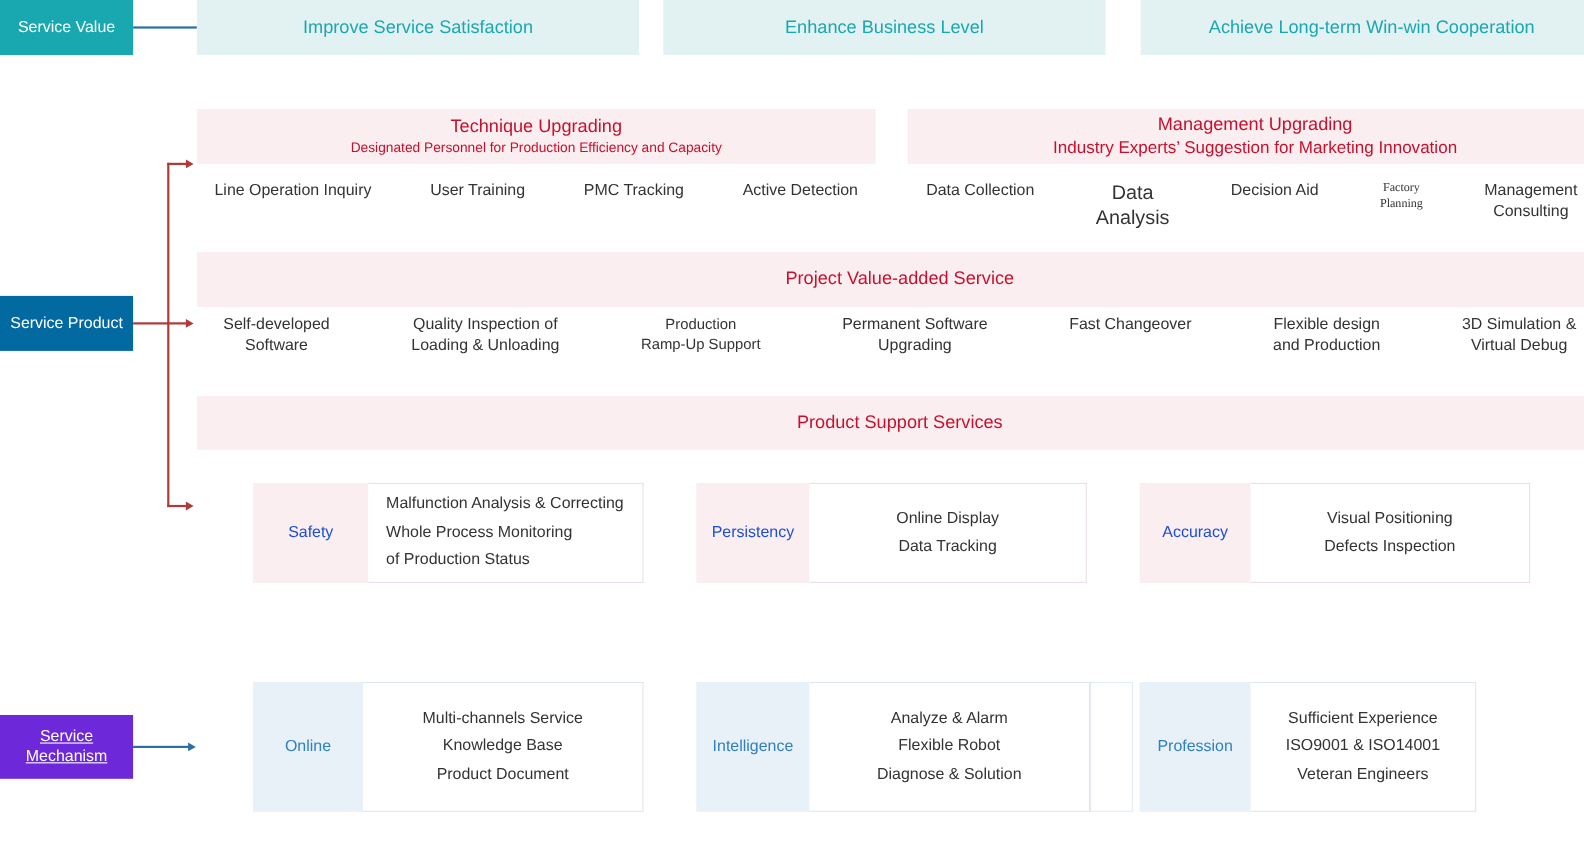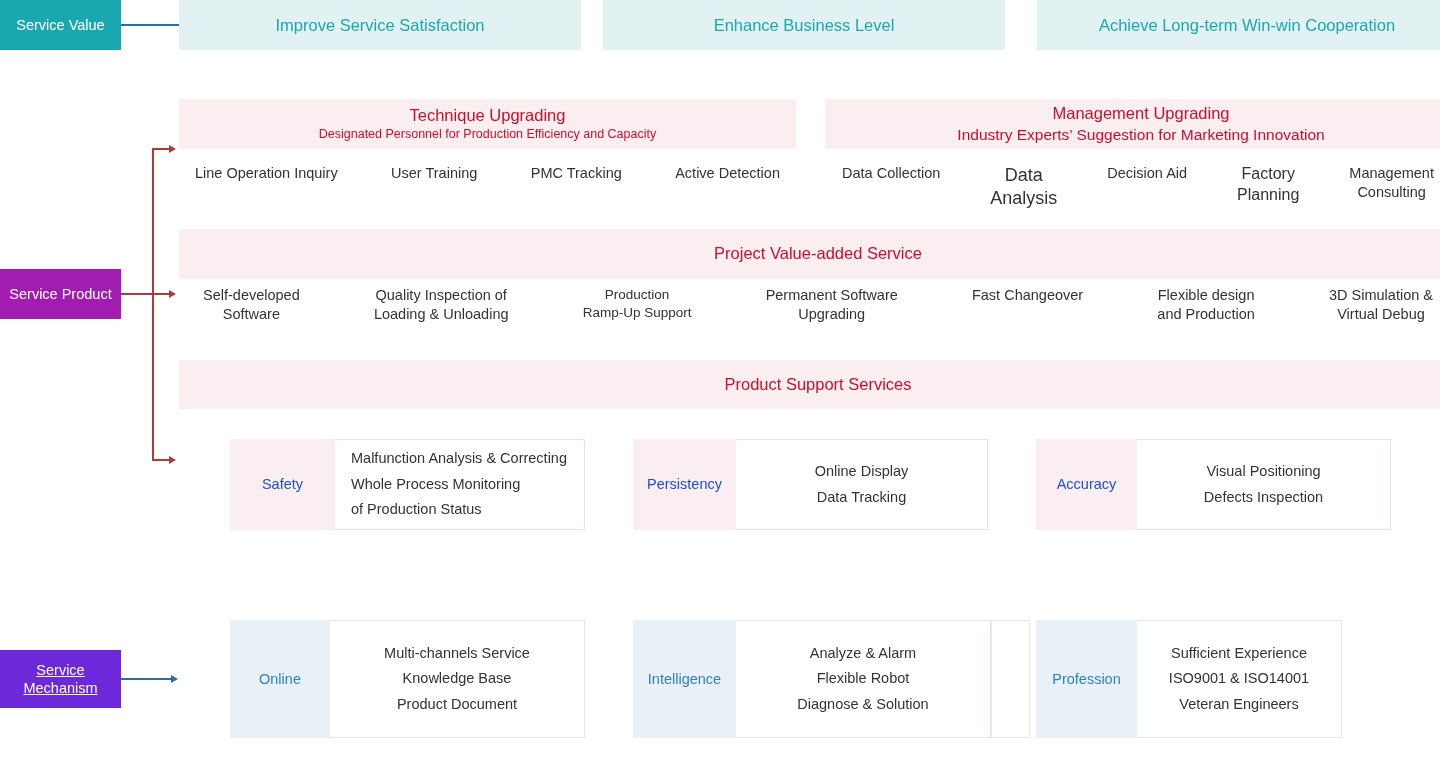--- a/index.html
+++ b/index.html
@@ -38,21 +38,21 @@
   #rail-service-value {
     top: 0px;
     width: 121px;
     height: 50px;
     background: #1aa8b0;
   }
   #rail-service-product {
     top: 269px;
     width: 121px;
     height: 50px;
-    background: #a21caf;
+    background: #0369a1;
   }
   #rail-service-mechanism {
     top: 650px;
     width: 121px;
     height: 58px;
     background: #6d28d9;
     text-decoration: underline;
   }
 
   
@@ -238,21 +238,21 @@
     <div class="it" style="font-size:14.5px;">
       <span>Data Collection</span>
     </div>
     <div class="it" style="font-size:18px;">
       <span>Data</span><br>
       <span>Analysis</span>
     </div>
     <div class="it" style="font-size:14.5px;">
       <span>Decision Aid</span>
     </div>
-    <div class="it" style="font-size:16px;">
+    <div class="it" style="font-size:11px;font-family:Liberation Serif, serif;">
       <span>Factory</span><br>
       <span>Planning</span>
     </div>
     <div class="it" style="font-size:14.5px;">
       <span>Management</span><br>
       <span>Consulting</span>
     </div>
   </div>
 
   <div class="pink-band" style="left:179px; top:229px; width:1278px; height:50px;">

